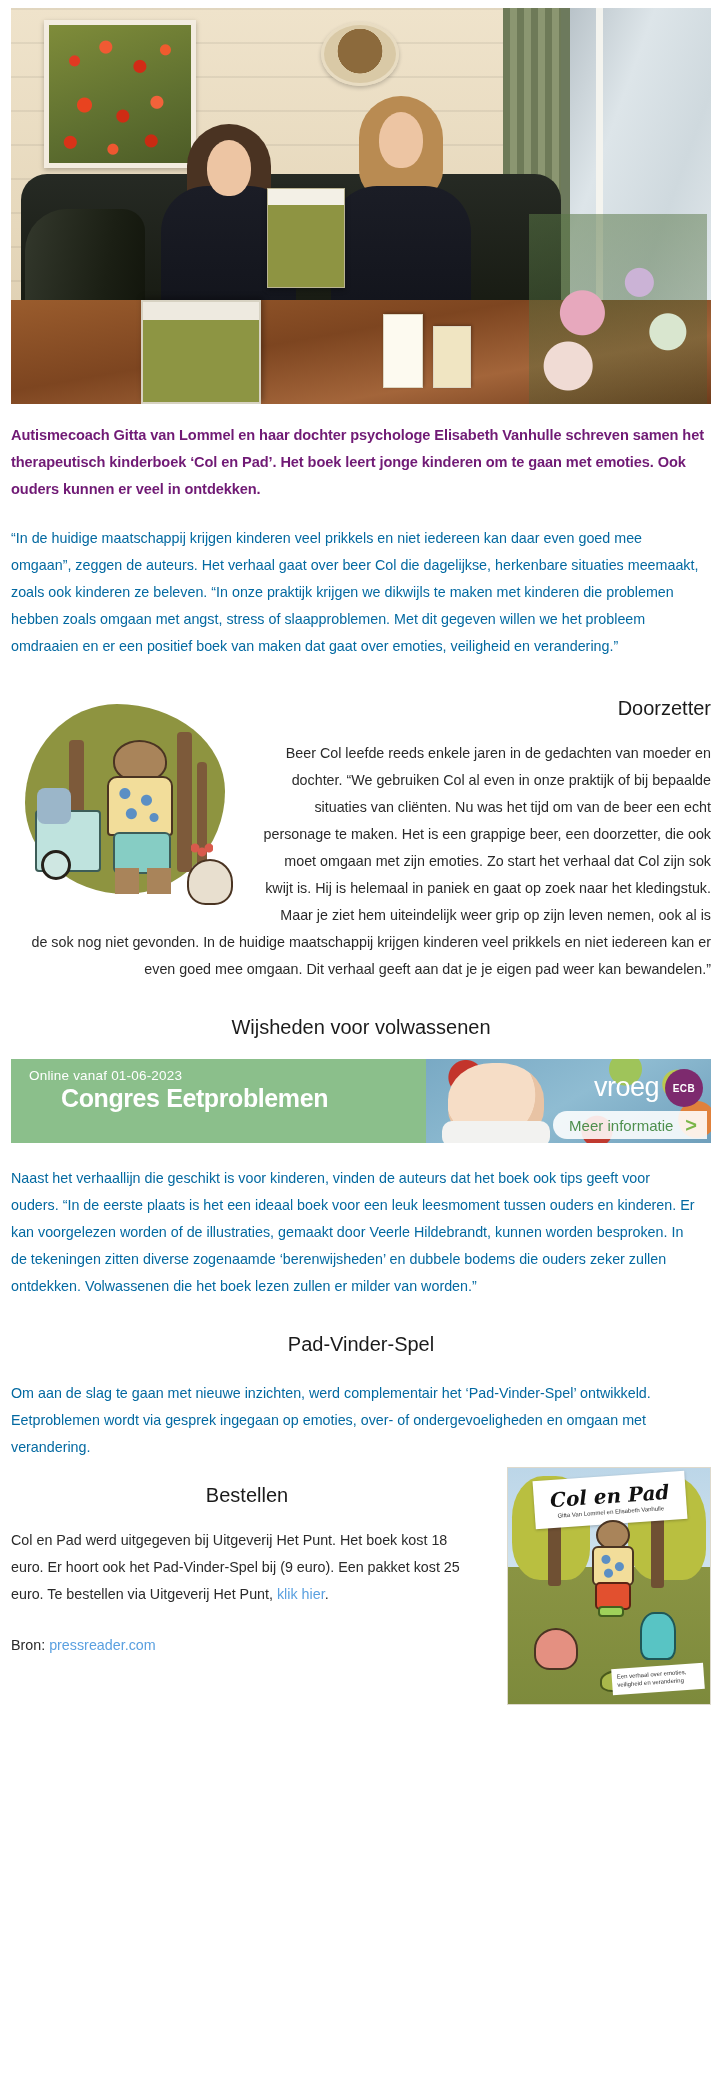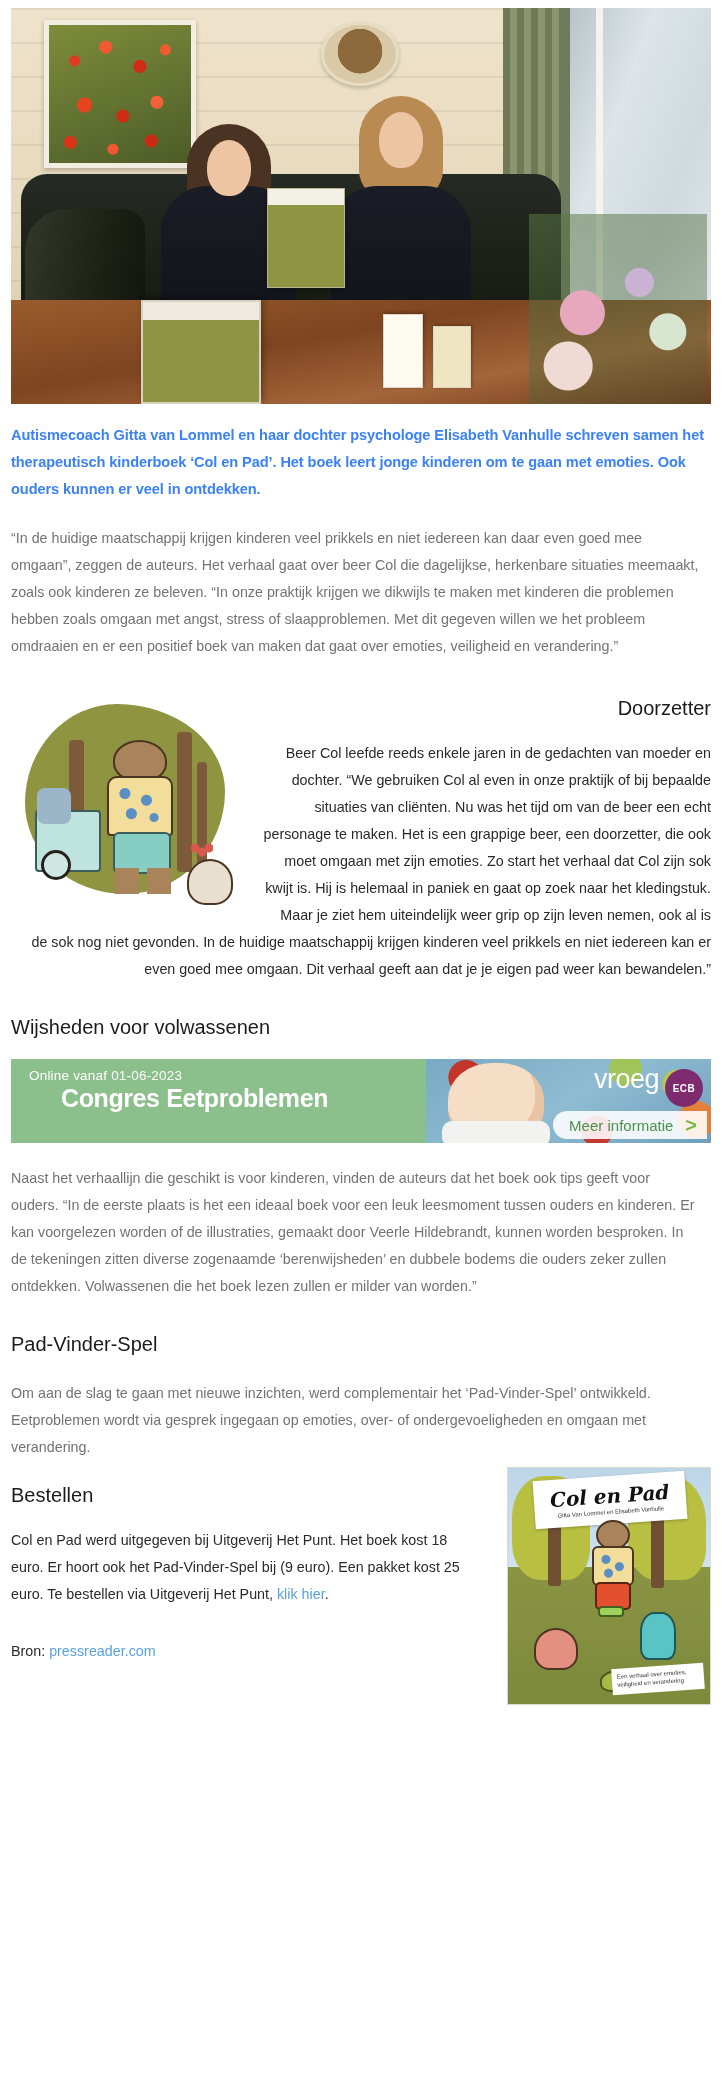--- a/index.html
+++ b/index.html
@@ -131,36 +131,37 @@
       radial-gradient(circle at 22% 80%, #f0dbd4 24px, transparent 25px),
       radial-gradient(circle at 78% 62%, #d9e6cf 18px, transparent 19px),
       linear-gradient(160deg, rgba(90,120,70,0.55), rgba(60,90,50,0.3));
   }
 
   
   .lead {
     font-weight: bold;
     font-size: 14.6px;
     line-height: 27px;
-    color: #3b82f6;
+    color: #701a75;
     margin: 18px 0 0 0;
     letter-spacing: -0.1px;
   }
   p.body {
     font-size: 14.3px;
     line-height: 27px;
-    color: #737373;
+    color: #0369a1;
     margin: 22px 11px 0 0;
   }
   h2.section {
     font-size: 20px;
     font-weight: normal;
     color: #1b1b1b;
     margin: 30px 0 0 0;
     line-height: 28px;
+    text-align: center;
   }
 
   
   .doorzetter { margin-top: 26px; overflow: hidden; text-align: right; }
   .illus {
     float: left;
     width: 228px;
     height: 215px;
     margin: 6px 22px 8px 0;
     position: relative;
@@ -263,21 +264,21 @@
   .banner-baby {
     position: absolute; left: 22px; top: 4px; width: 96px; height: 80px;
     border-radius: 46% 46% 42% 42%;
     background: radial-gradient(circle at 44% 40%, #f6ddc6 0 62%, #e8c3a4 63% 100%);
   }
   .banner-baby:after {
     content: ""; position: absolute; left: -6px; bottom: -4px; width: 108px; height: 26px;
     background: #f2f2f0; border-radius: 10px;
   }
   .banner-vroeg {
-    position: absolute; right: 52px; top: 6px;
+    position: absolute; right: 52px; top: 14px;
     color: #ffffff; font-size: 27px; line-height: 28px; letter-spacing: -0.5px;
   }
   .banner-ecb {
     position: absolute; right: 8px; top: 10px; width: 38px; height: 38px;
     border-radius: 50%; background: #7d2a6e; color: #ffffff;
     font-size: 10px; font-weight: bold; display: flex;
     align-items: center; justify-content: center; letter-spacing: 0.5px;
   }
   .banner-cta {
     position: absolute; right: 4px; bottom: 4px;
@@ -358,21 +359,21 @@
     background: #a9b84a; border: 2px solid #4a5a1c; border-radius: 50% 50% 34% 34%;
   }
   .cover-tag {
     position: absolute; right: 6px; bottom: 12px; width: 92px; height: 26px;
     background: #ffffff; transform: rotate(-4deg);
     font-size: 6px; color: #333333; padding: 4px 5px; line-height: 8px;
   }
 
   .bestellen-text { font-size: 14.3px; line-height: 27px; color: #2a2a2a; margin: 18px 0 0 0; }
   a.link { color: #5aa0e0; text-decoration: none; }
-  .bron { font-size: 14.3px; line-height: 27px; color: #2a2a2a; margin: 30px 0 0 0; }
+  .bron { font-size: 14.3px; line-height: 27px; color: #2a2a2a; margin: 24px 0 0 0; }
 </style>
 </head>
 <body>
 
 <div class="page">
 
   <div class="hero">
     <div class="hero-wall"></div>
     <div class="hero-window"></div>
     <div class="hero-curtain"></div>

